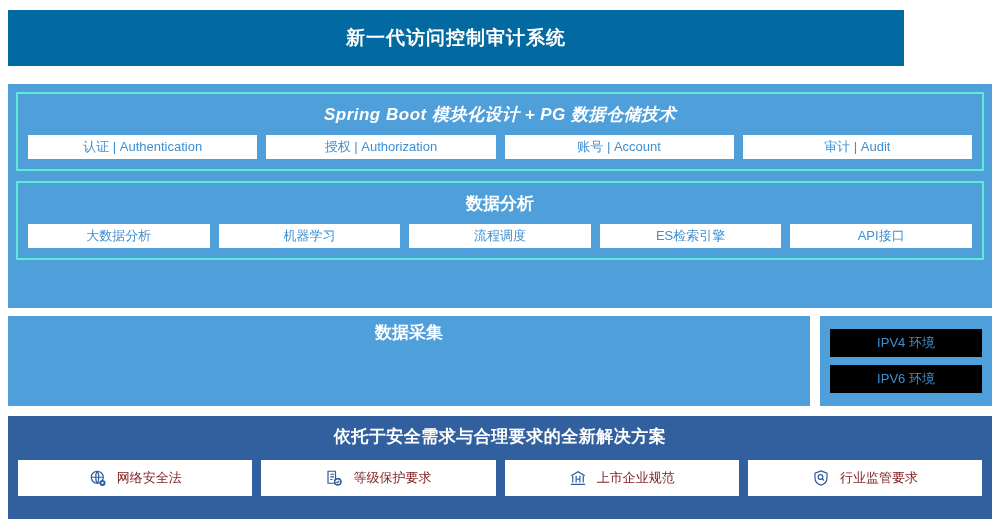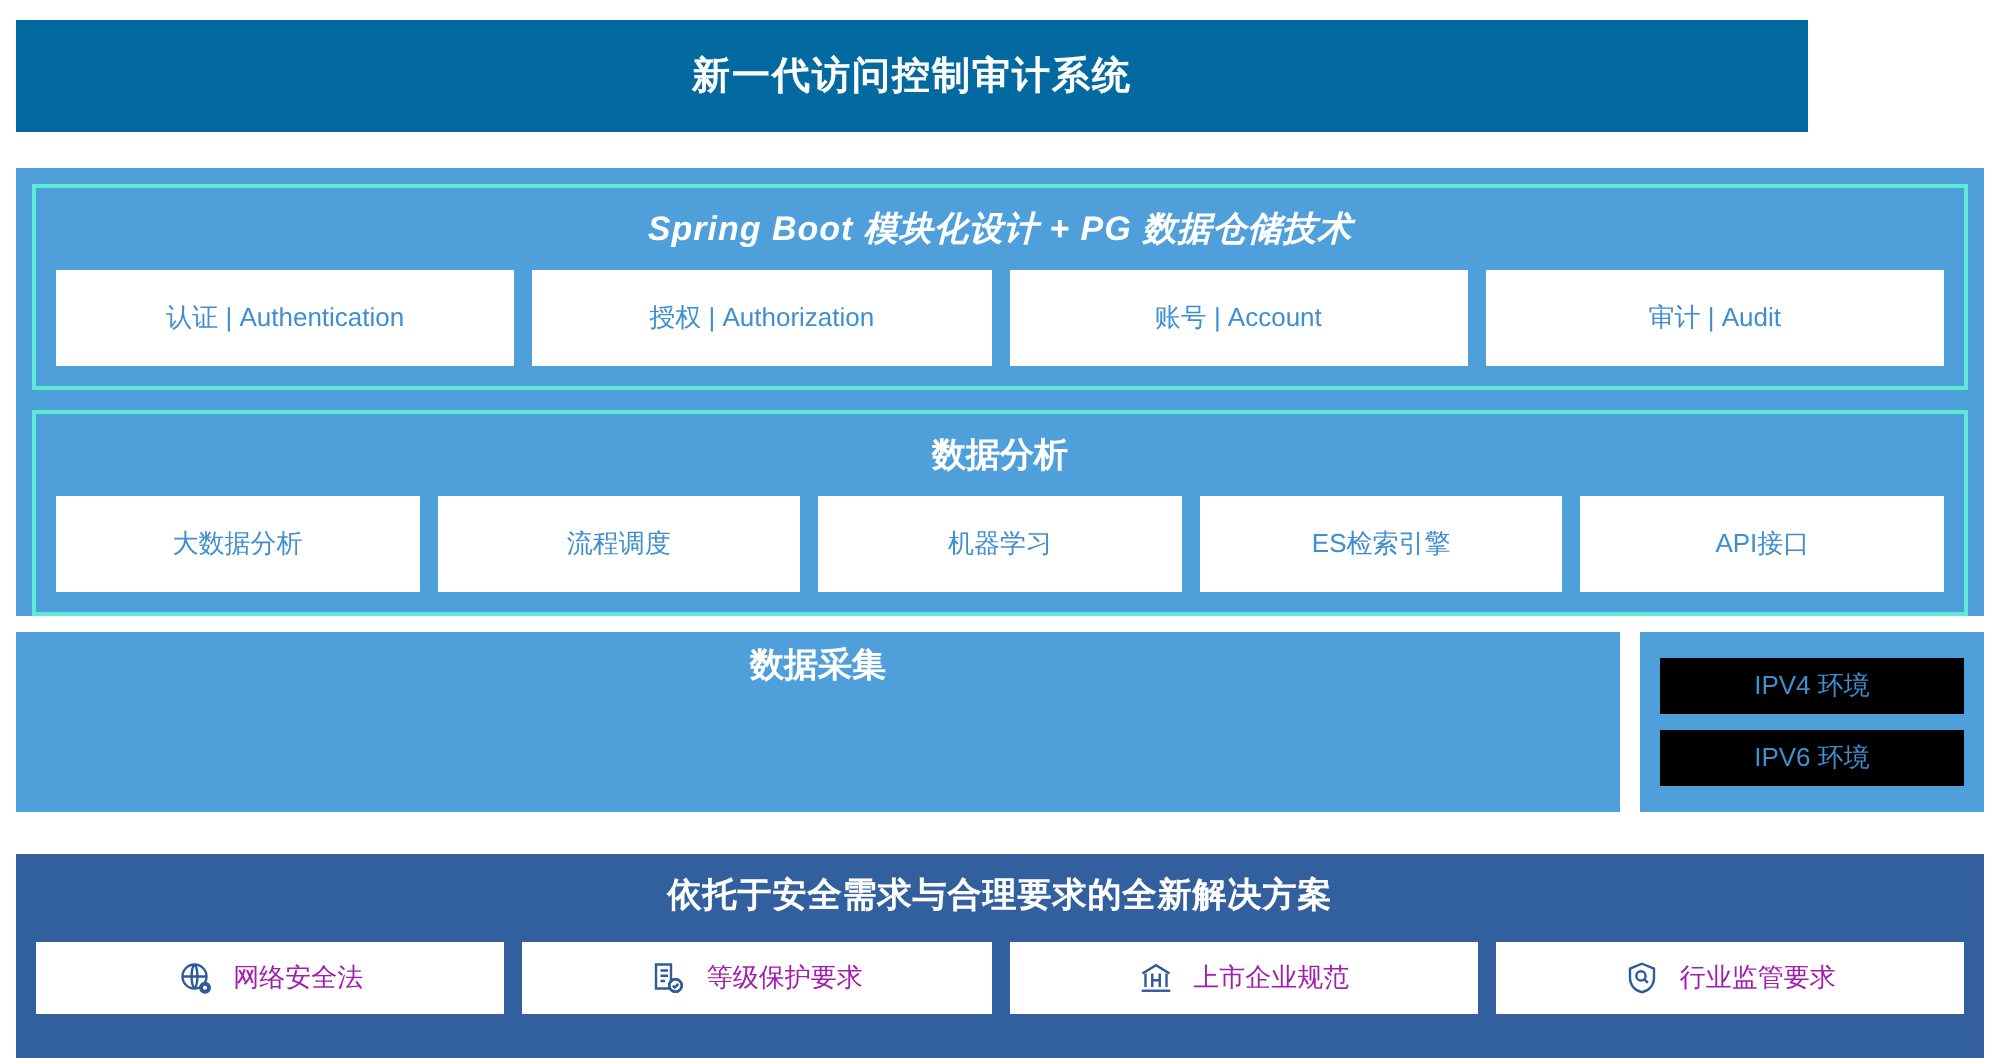--- a/index.html
+++ b/index.html
@@ -72,21 +72,21 @@
     font-style: italic;
     letter-spacing: 0.5px;
   }
   .chip-row {
     display: flex;
     gap: 9px;
   }
   .chip {
     flex: 1 1 0;
     background: #ffffff;
-    height: 48px;
+    height: 24px;
     display: flex;
     align-items: center;
     justify-content: center;
     color: #3f8fd0;
     font-size: 13px;
     box-sizing: border-box;
   }
 
   
   .panel-collect {
@@ -122,41 +122,41 @@
     display: flex;
     align-items: center;
     justify-content: center;
     color: #3f8fd0;
     font-size: 13px;
   }
 
   
   .panel-solution {
     left: 8px;
-    top: 427px;
+    top: 416px;
     width: 984px;
     height: 103px;
     background: #32609f;
     padding: 6px 10px 10px 10px;
   }
   .panel-solution .group-title {
     font-size: 17px;
     line-height: 30px;
     margin-bottom: 8px;
     letter-spacing: 0.5px;
   }
   .chip-icon {
     background: #ffffff;
     height: 36px;
     flex: 1 1 0;
     display: flex;
     align-items: center;
     justify-content: center;
     gap: 10px;
-    color: #a21caf;
+    color: #7f1d1d;
     font-size: 13px;
   }
   .chip-icon .ico {
     display: inline-flex;
     width: 18px;
     height: 18px;
     align-items: center;
     justify-content: center;
   }
   .chip-icon .ico svg {
@@ -183,22 +183,22 @@
         <div class="chip">授权 | Authorization</div>
         <div class="chip">账号 | Account</div>
         <div class="chip">审计 | Audit</div>
       </div>
     </div>
 
     <div class="inner-box">
       <div class="group-title">数据分析</div>
       <div class="chip-row">
         <div class="chip">大数据分析</div>
+        <div class="chip">机器学习</div>
         <div class="chip">流程调度</div>
-        <div class="chip">机器学习</div>
         <div class="chip">ES检索引擎</div>
         <div class="chip">API接口</div>
       </div>
     </div>
   </div>
 
   <div class="panel panel-collect">
     <div class="group-title">数据采集</div>
   </div>
 

